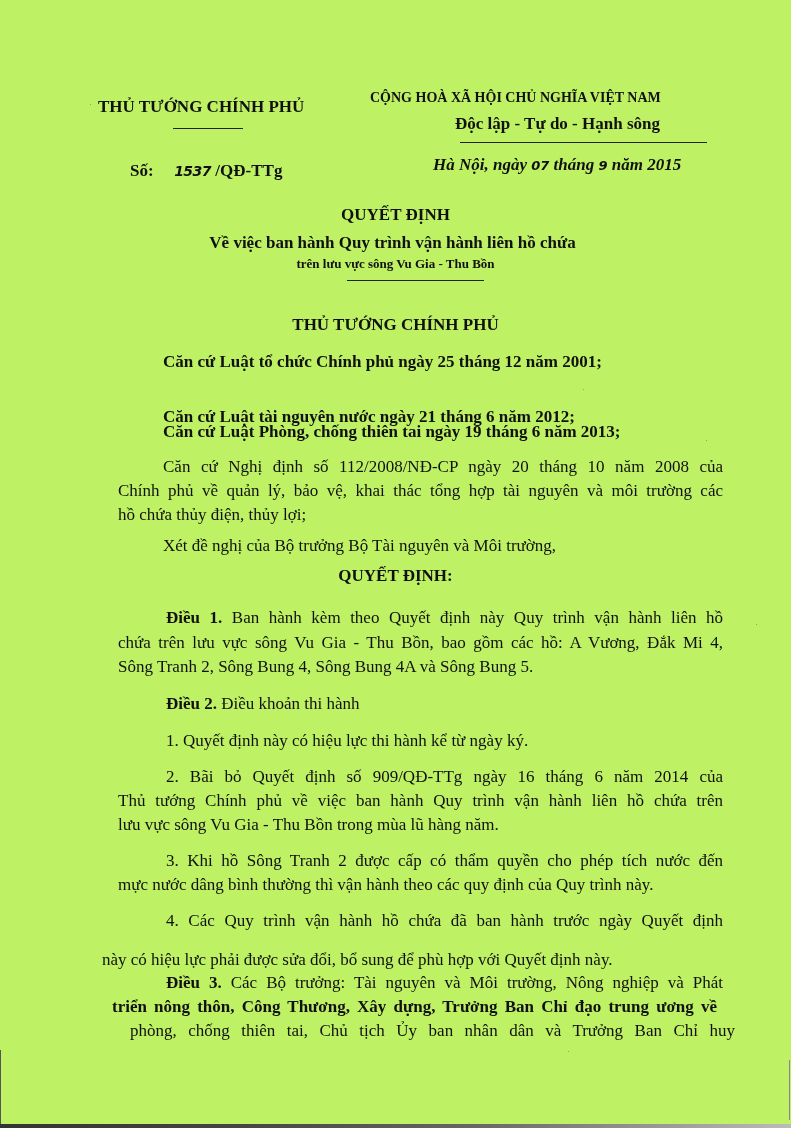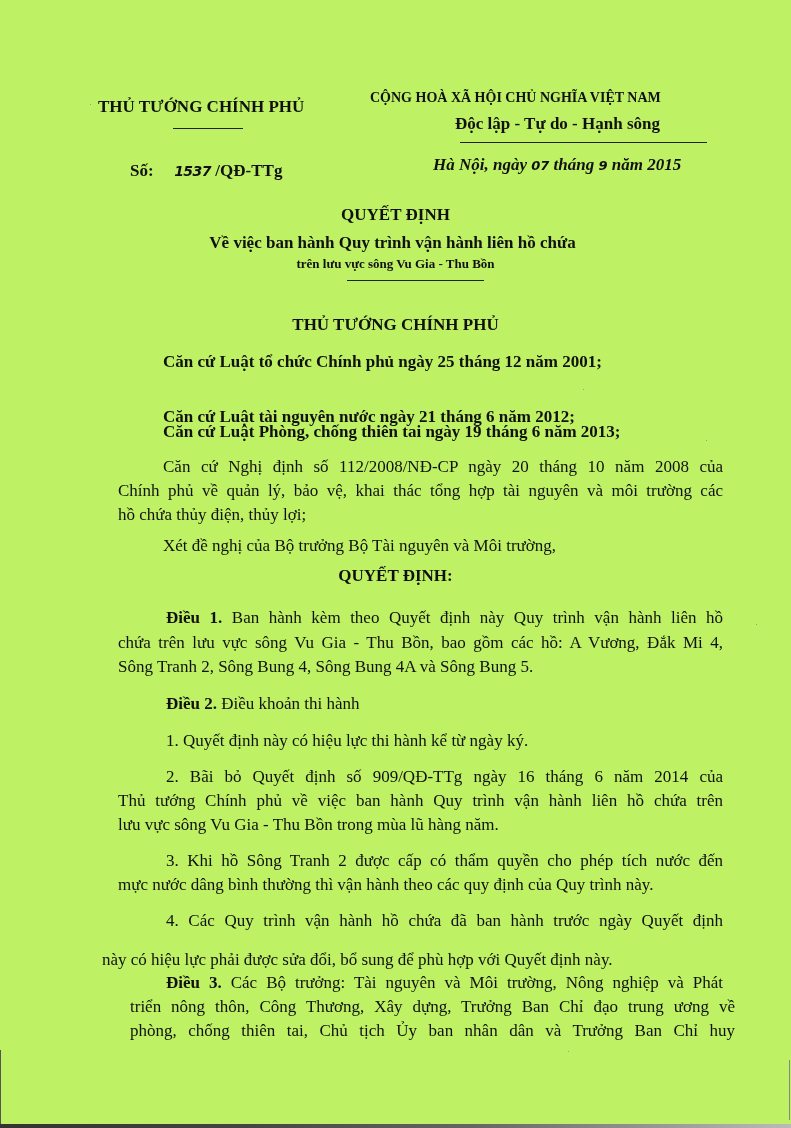--- a/index.html
+++ b/index.html
@@ -136,21 +136,21 @@
   <div class="justify-line" style="left:166px; width:557px; top:851px;">3. Khi hồ Sông Tranh 2 được cấp có thẩm quyền cho phép tích nước đến</div>
   <div class="left-line" style="left:118px; top:875px;">mực nước dâng bình thường thì vận hành theo các quy định của Quy trình này.</div>
 
   <div class="justify-line" style="left:166px; width:557px; top:911px;">4. Các Quy trình vận hành hồ chứa đã ban hành trước ngày Quyết định</div>
   <div class="left-line" style="left:102px; top:935px;margin-top:15px;">này có hiệu lực phải được sửa đổi, bổ sung để phù hợp với Quyết định này.</div>
 
   <div class="justify-line" style="left:166px; width:557px; top:973px;">
     <b>Điều 3.</b>
     <span>Các Bộ trưởng: Tài nguyên và Môi trường, Nông nghiệp và Phát</span>
   </div>
-  <div class="justify-line" style="left:130px; width:605px; top:997px;">triển nông thôn, Công Thương, Xây dựng, Trưởng Ban Chỉ đạo trung ương về</div>
+  <div class="justify-line" style="left:112px; width:605px; top:997px;font-weight:bold;">triển nông thôn, Công Thương, Xây dựng, Trưởng Ban Chỉ đạo trung ương về</div>
   <div class="justify-line" style="left:118px; width:605px; top:1021px;margin-left:12px;">phòng, chống thiên tai, Chủ tịch Ủy ban nhân dân và Trưởng Ban Chỉ huy</div>
 
   <div class="scan-edge-left"></div>
   <div class="scan-edge-right"></div>
   <div class="scan-edge-bottom"></div>
   <div class="speck" style="left:90px; top:104px;"></div>
   <div class="speck" style="left:583px; top:389px;"></div>
   <div class="speck" style="left:706px; top:440px;"></div>
   <div class="speck" style="left:756px; top:624px;"></div>
   <div class="speck" style="left:568px; top:1051px;"></div>

